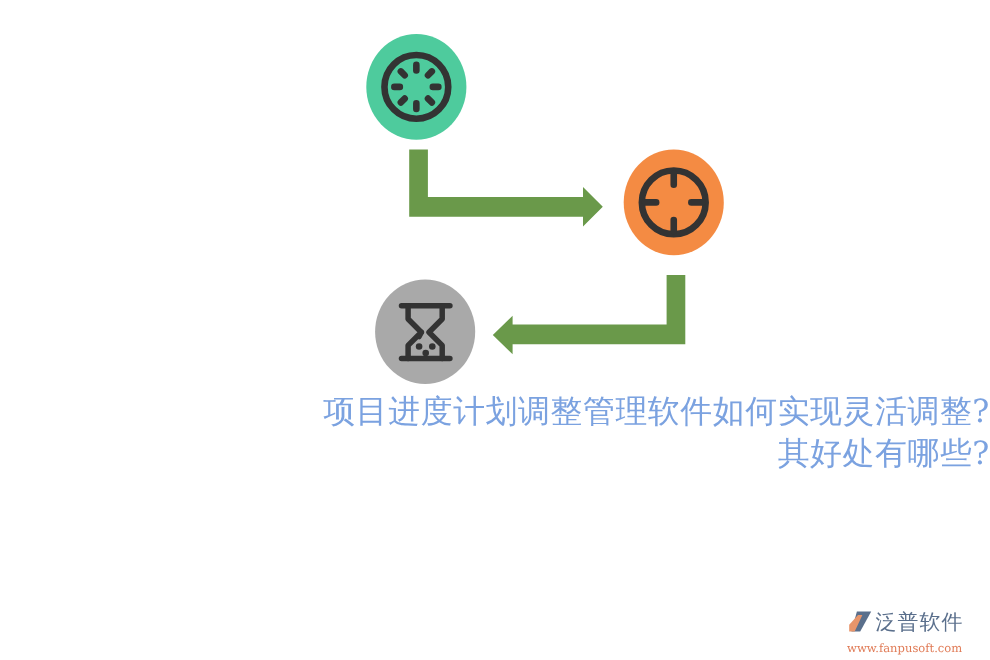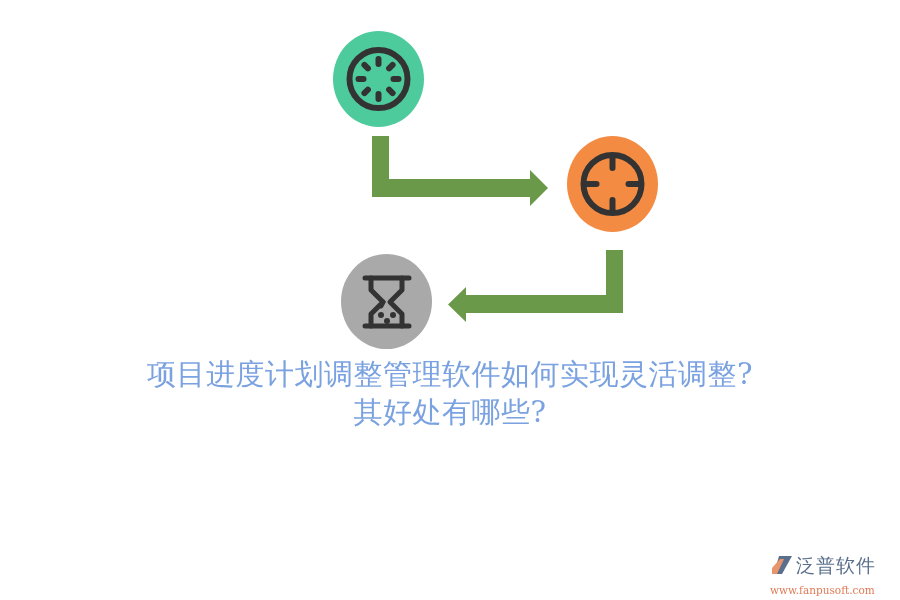--- a/index.html
+++ b/index.html
@@ -1,19 +1,19 @@
 <!DOCTYPE html>
 <html><head>
 <meta charset="utf-8">
 <style>
   html, body { margin:0; padding:0; background:#ffffff; }
   body { width:900px; height:600px; position:relative; overflow:hidden; font-family:"DejaVu Serif", serif; }
   .abs { position:absolute; }
   .circle { position:absolute; border-radius:50%; }
-  .title { position:absolute; left:0; width:900px; text-align:center; color:#7ba2e0; font-size:29px; line-height:37px; font-family:"DejaVu Serif", serif; letter-spacing:0.5px; }
+  .title { position:absolute; left:0; width:900px; text-align:right; color:#7ba2e0; font-size:29px; line-height:37px; font-family:"DejaVu Serif", serif; letter-spacing:0.5px; }
   .logo-text { position:absolute; font-family:"DejaVu Sans", sans-serif; }
 </style>
 </head>
 <body>
 
 <div class="circle" style="left:333px;top:31px;width:91px;height:96px;background:#4ecb9d;">
   <svg width="91" height="96" viewBox="0 0 91 96" style="position:absolute;left:0;top:0;">
     <circle cx="45.5" cy="48" r="29" fill="none" stroke="#333" stroke-width="6"></circle>
     <g stroke="#333" stroke-width="6" stroke-linecap="round">
       <line x1="45.5" y1="28" x2="45.5" y2="33"></line>

